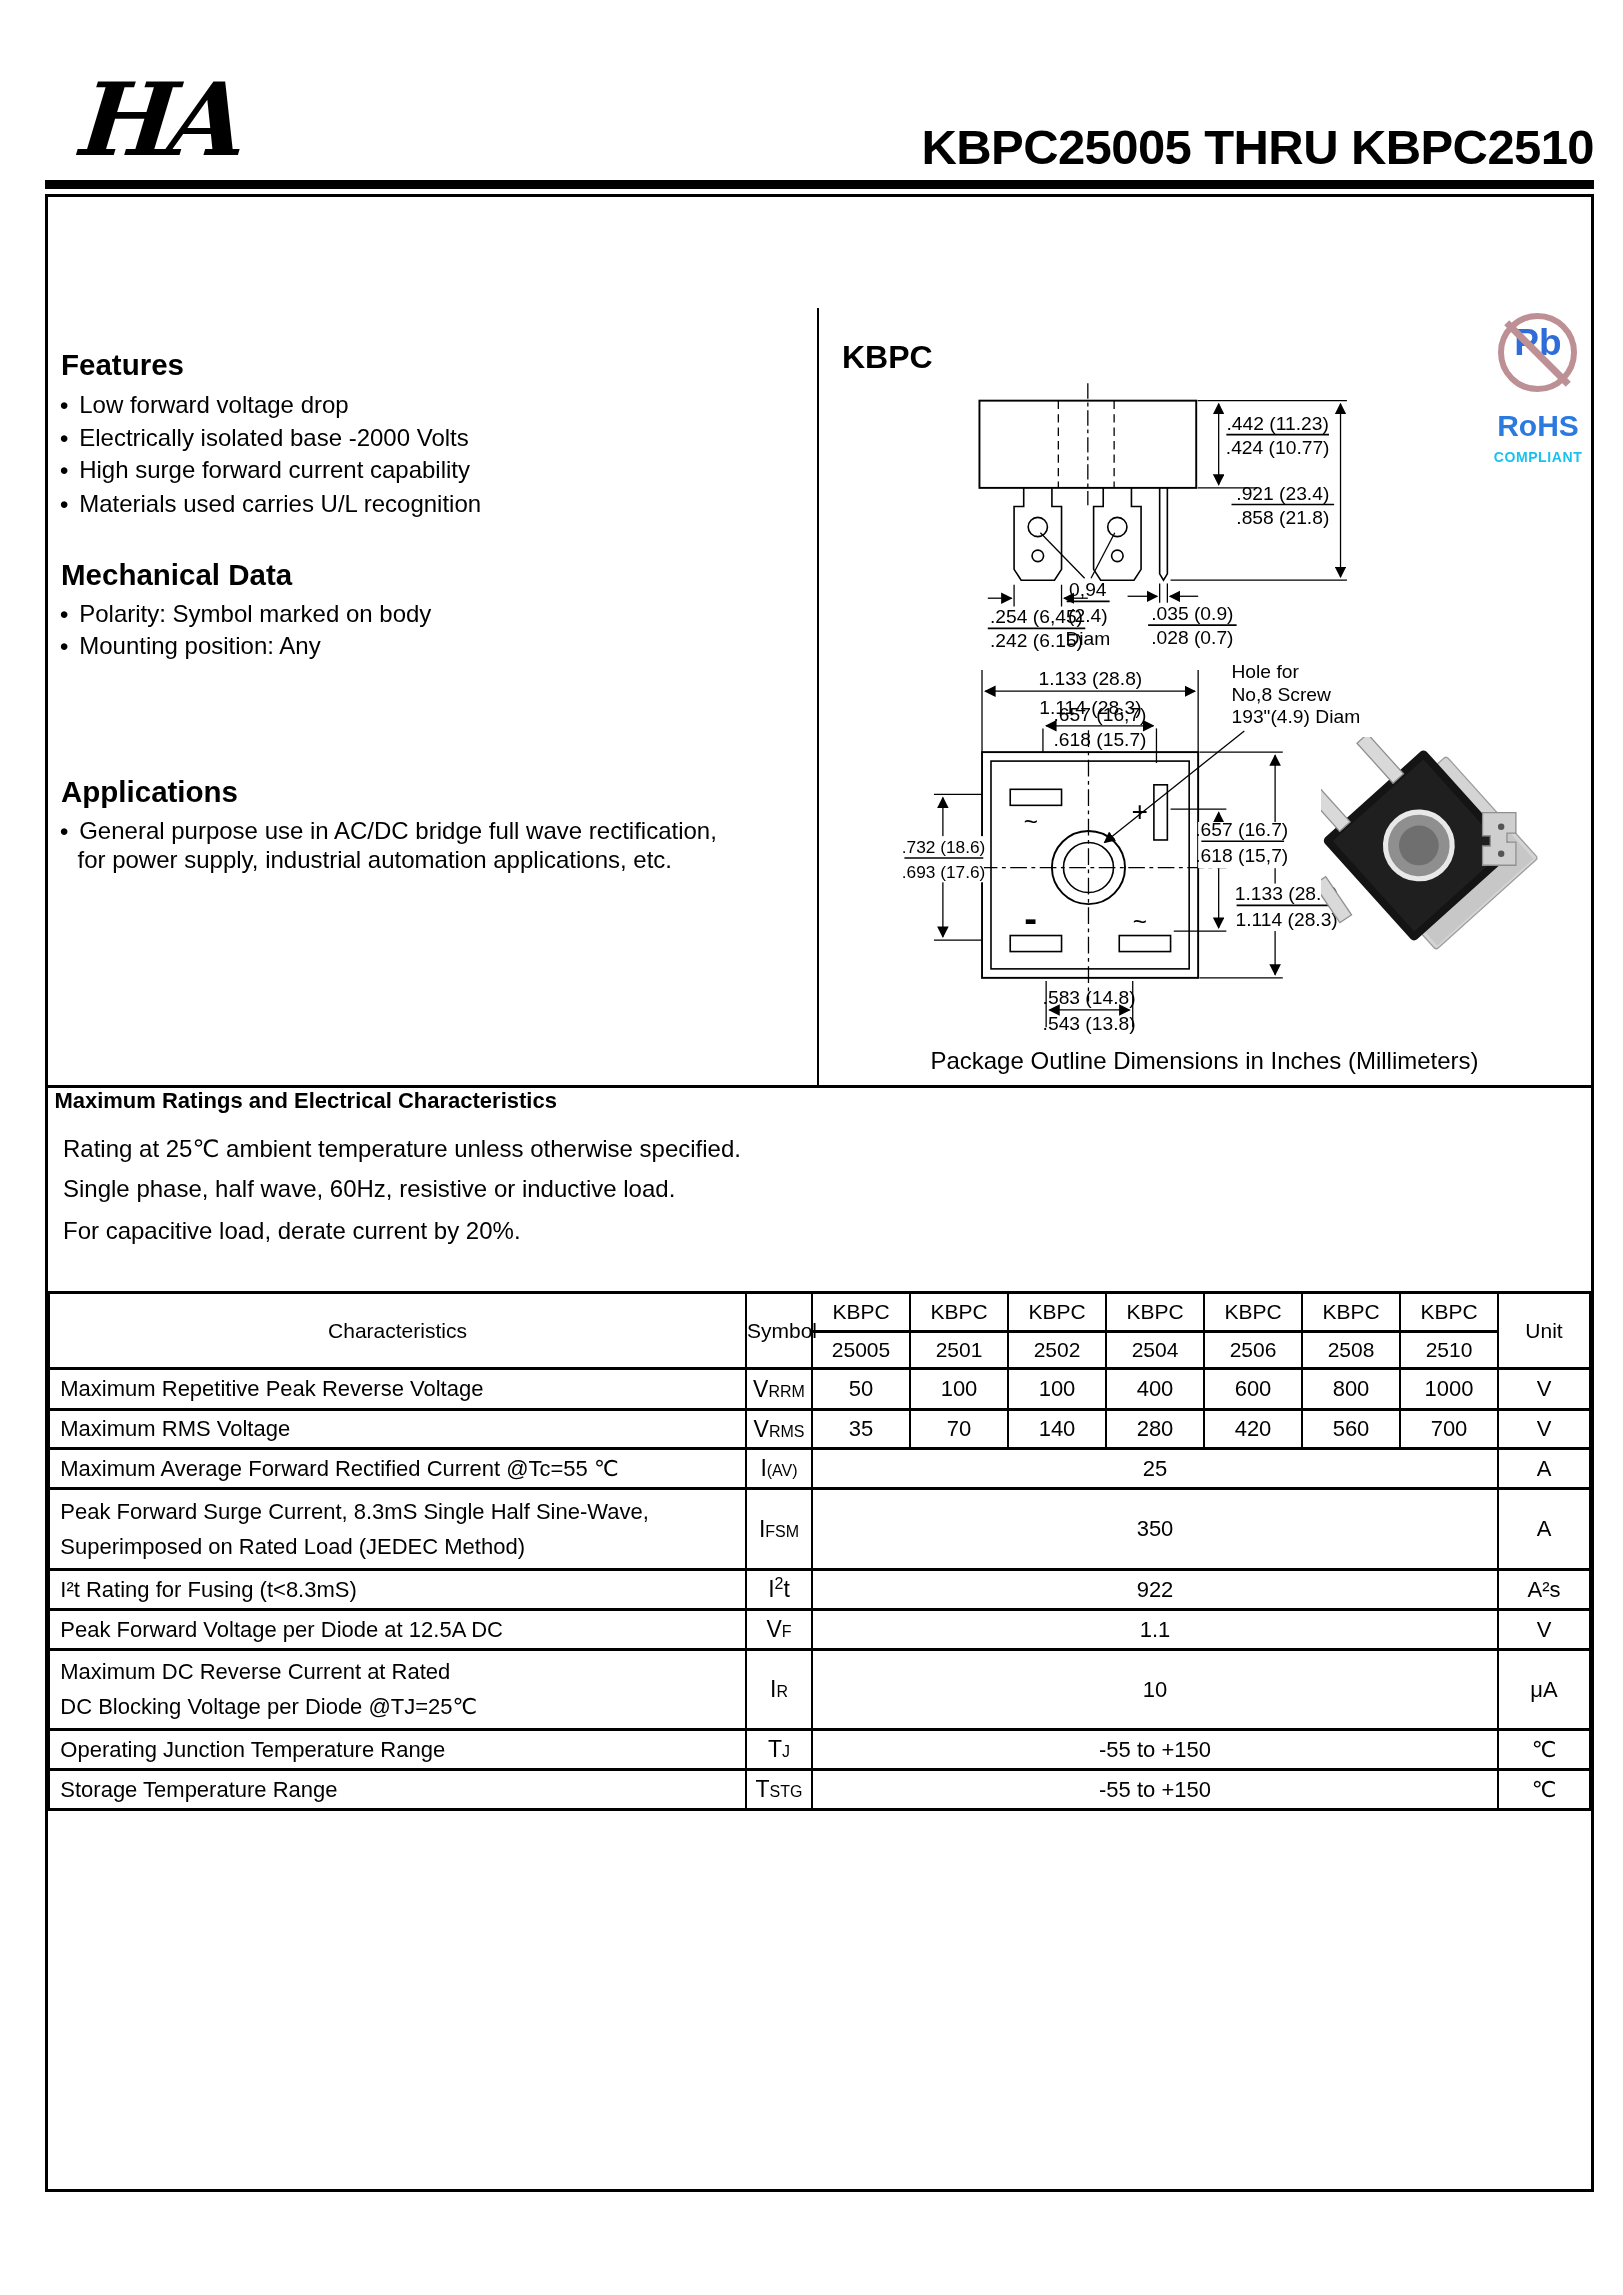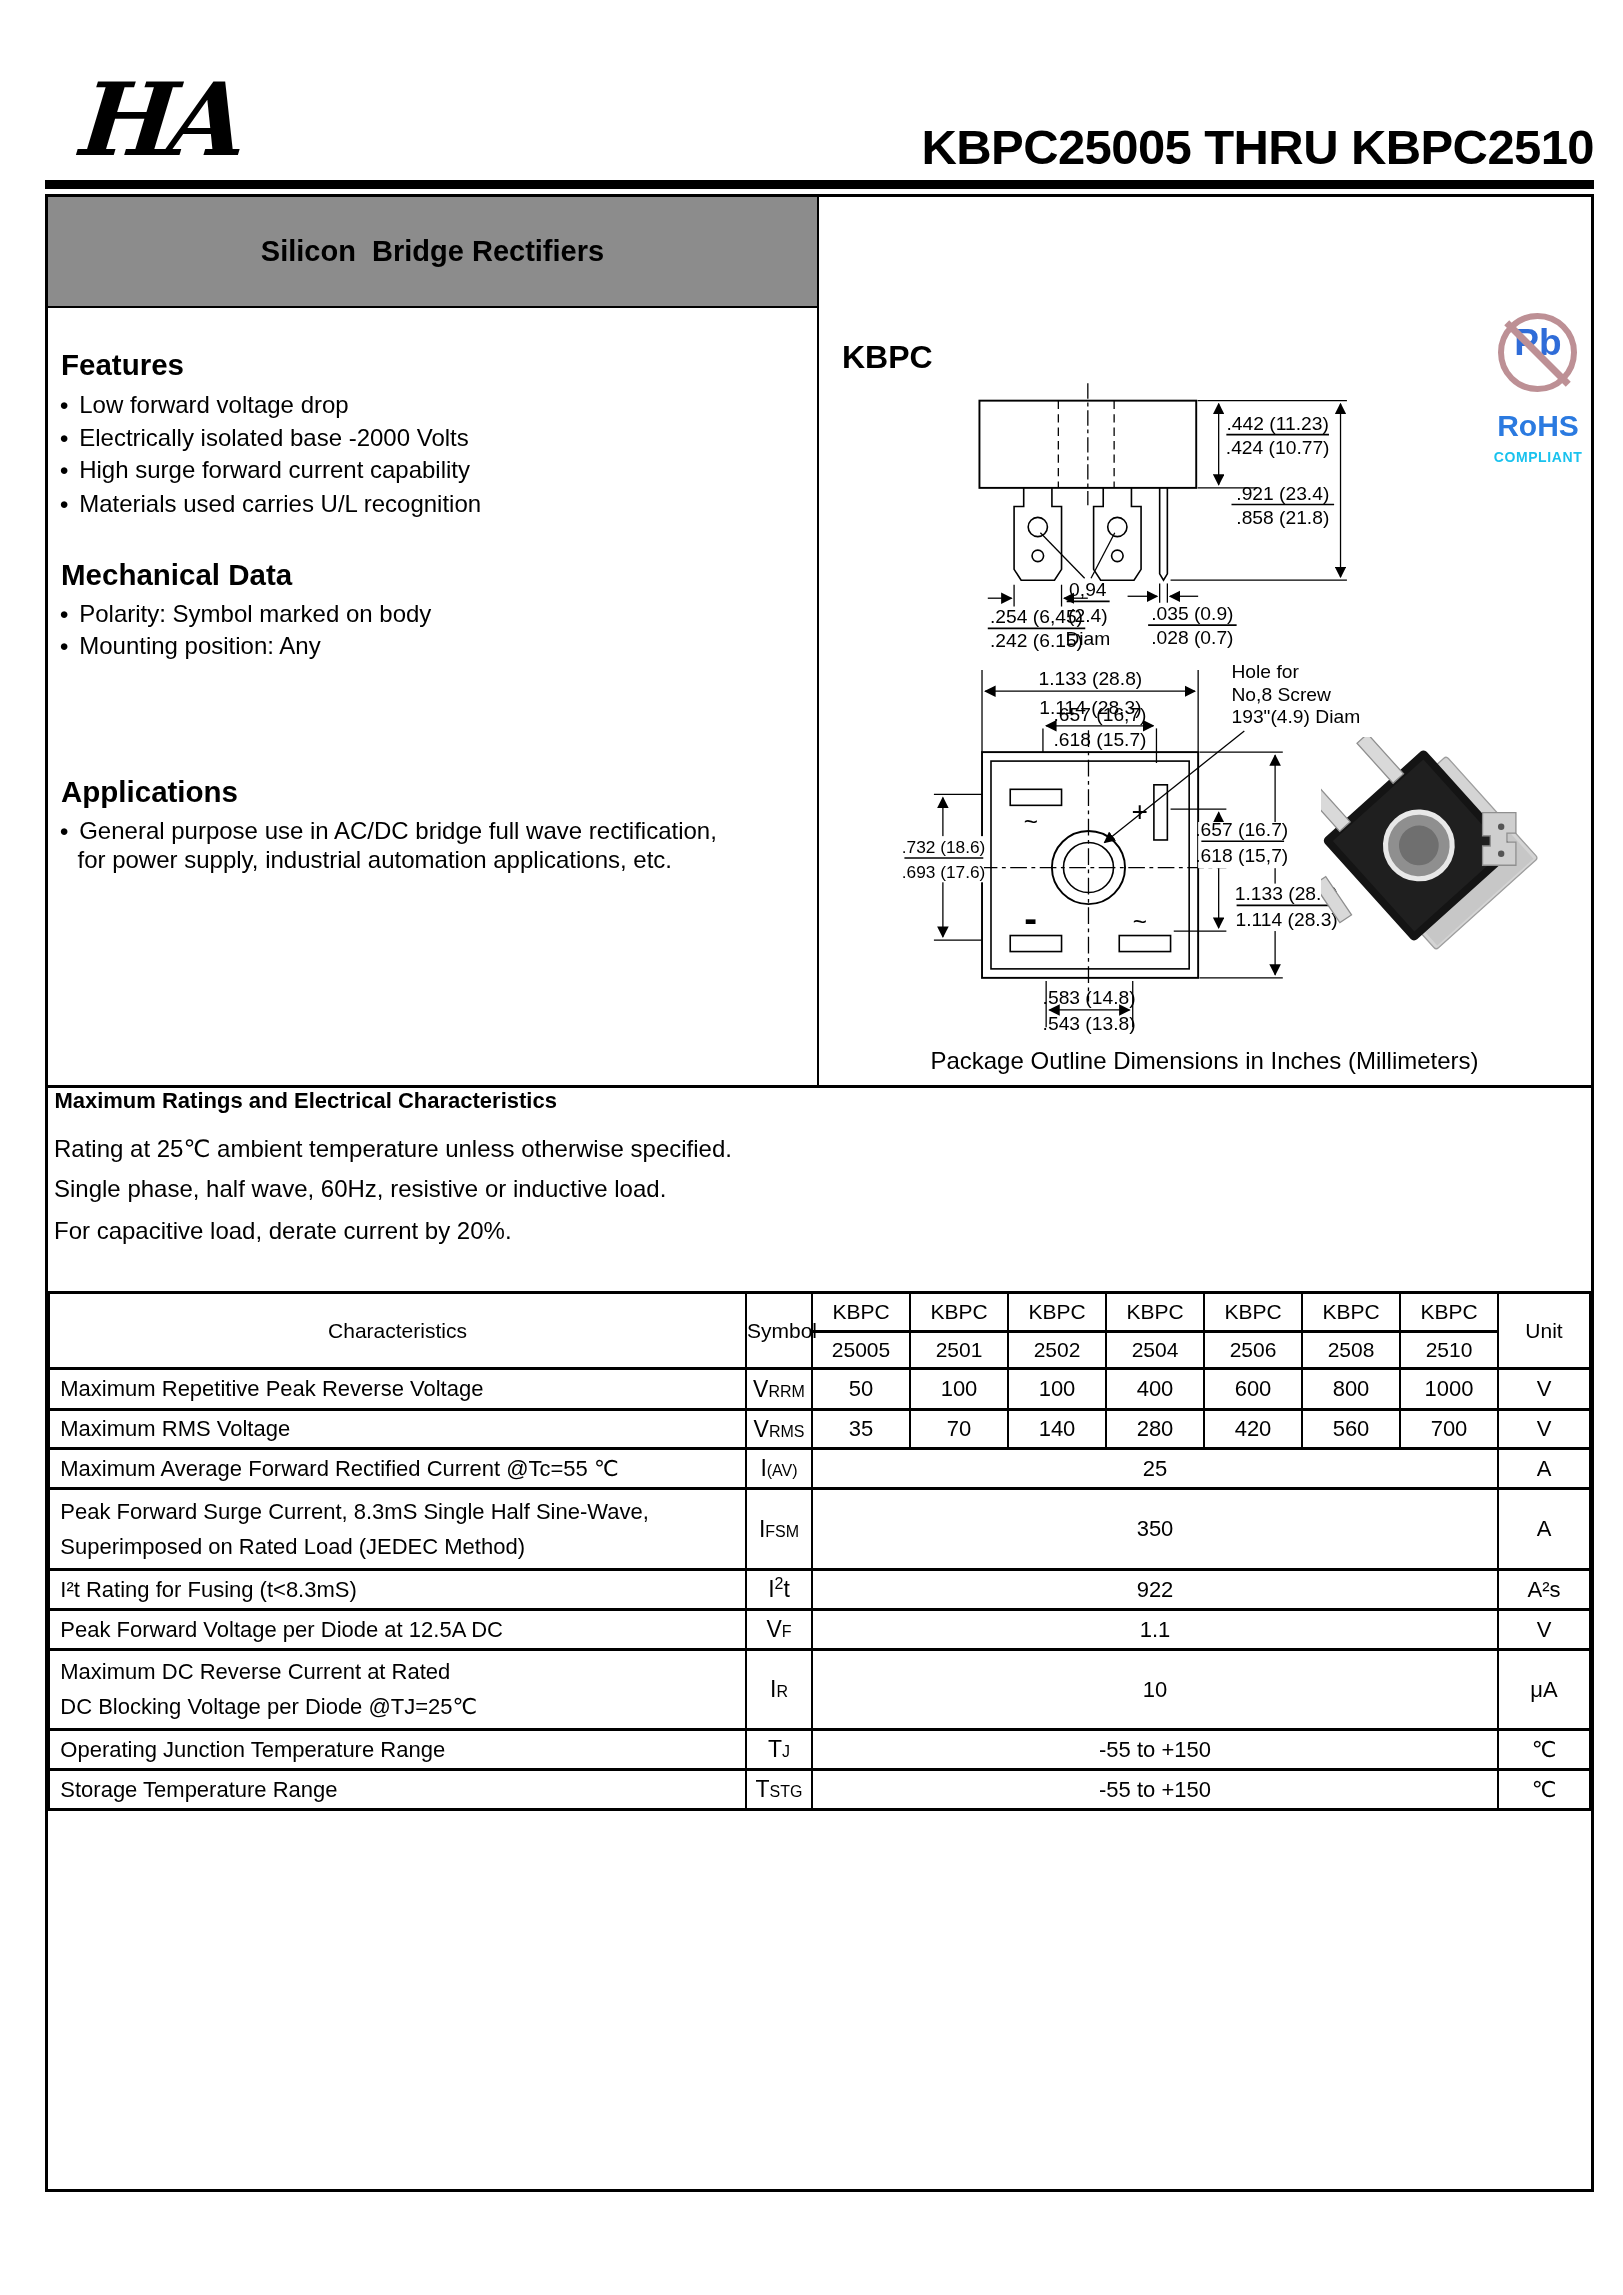--- a/index.html
+++ b/index.html
@@ -52,21 +52,21 @@
   #pkg-caption{left:0;top:739px;width:771px;text-align:center;font-size:24px;}
 
   #drawing{left:79px;top:70px;}
   #drawing text{font-size:30px;fill:#000;}
   #drawing .mid{text-anchor:middle;}
   #photo{left:502px;top:429px;}
 
   
   #ratings-block{left:0;top:888px;width:1543px;height:206px;}
   #ratings-title{left:6.4px;top:2.6px;font-size:22px;font-weight:bold;}
-  .note{left:6px;font-size:24px;}
+  .note{left:15px;font-size:24px;}
 
   
   #table-wrap{left:0;top:1094px;width:1543px;}
   table{border-collapse:collapse;width:1543px;table-layout:fixed;}
   th,td{border:2.6px solid #000;border-top-width:3.9px;border-bottom-width:3.9px;padding:0;
         font-weight:normal;font-size:22px;text-align:center;vertical-align:middle;}
   th{font-size:21px;}
   td.char-cell{text-align:left;padding-left:10.3px;}
   td.char-cell .ln{line-height:1.25;}
   td.char-cell.two .ln{padding:3.9px 0;}
@@ -77,21 +77,20 @@
 </head>
 <body>
 
 <div class="abs" id="logo">HA</div>
 <div class="abs" id="doc-title">KBPC25005 THRU KBPC2510</div>
 <div class="abs" id="top-rule"></div>
 
 <div id="outer">
 
   <div class="abs" id="hdr-row">
-    <div id="hdr-left">Silicon  Bridge Rectifiers</div>
   </div>
 
   <div class="abs" id="feat-row">
     <div id="col-left">
       <div class="abs sec-title" style="left:13px;top:40px;">Features</div>
       <div class="abs bullet-line" style="left:11.6px;top:81px;">
           <span class="bullet-dot">●</span>
           <span>Low forward voltage drop</span>
         </div>
       <div class="abs bullet-line" style="left:11.6px;top:114px;">

